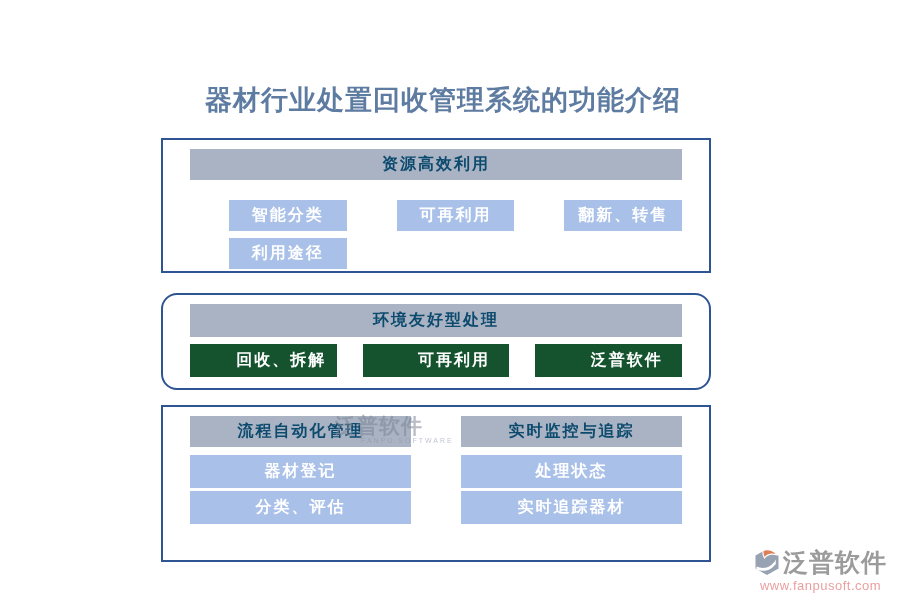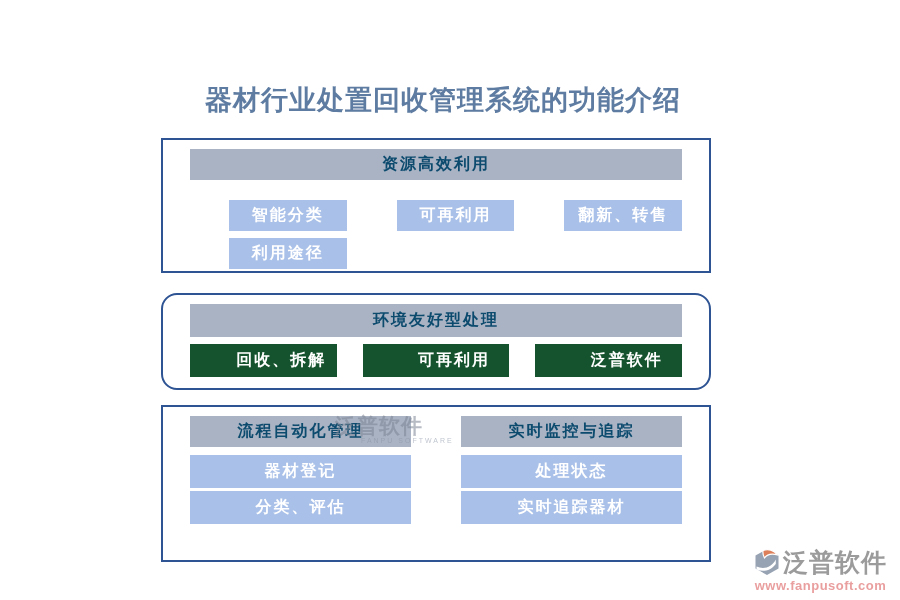--- a/index.html
+++ b/index.html
@@ -33,21 +33,21 @@
 
   .watermark{position:absolute;left:172px;top:8px;opacity:.55;pointer-events:none;
              line-height:1;z-index:5;}
   .watermark-text{font-size:21px;font-weight:bold;color:#7d8594;letter-spacing:1px;}
   .watermark-sub{font-size:7px;color:#8a94a6;letter-spacing:2px;margin-top:1px;padding-left:26px;}
 
   .logo{position:absolute;top:548px;right:13px;text-align:center;}
   .logo-row{display:flex;align-items:center;justify-content:flex-end;gap:3px;}
   .logo-name{font-size:25px;color:#9b9b9b;font-weight:bold;letter-spacing:1px;line-height:1;
              font-family:"DejaVu Serif","Liberation Serif",serif;white-space:nowrap;}
-  .logo-url{font-size:13px;color:#ea9f9f;font-weight:bold;letter-spacing:.5px;margin-top:2px;}
+  .logo-url{font-size:13px;color:#ea9f9f;font-weight:normal;letter-spacing:.5px;margin-top:2px;}
 </style>
 </head>
 <body>
 
 <div class="page">
 
   <h1 class="title">器材行业处置回收管理系统的功能介绍</h1>
 
   <section class="box box1">
     <div class="hdr">资源高效利用</div>

